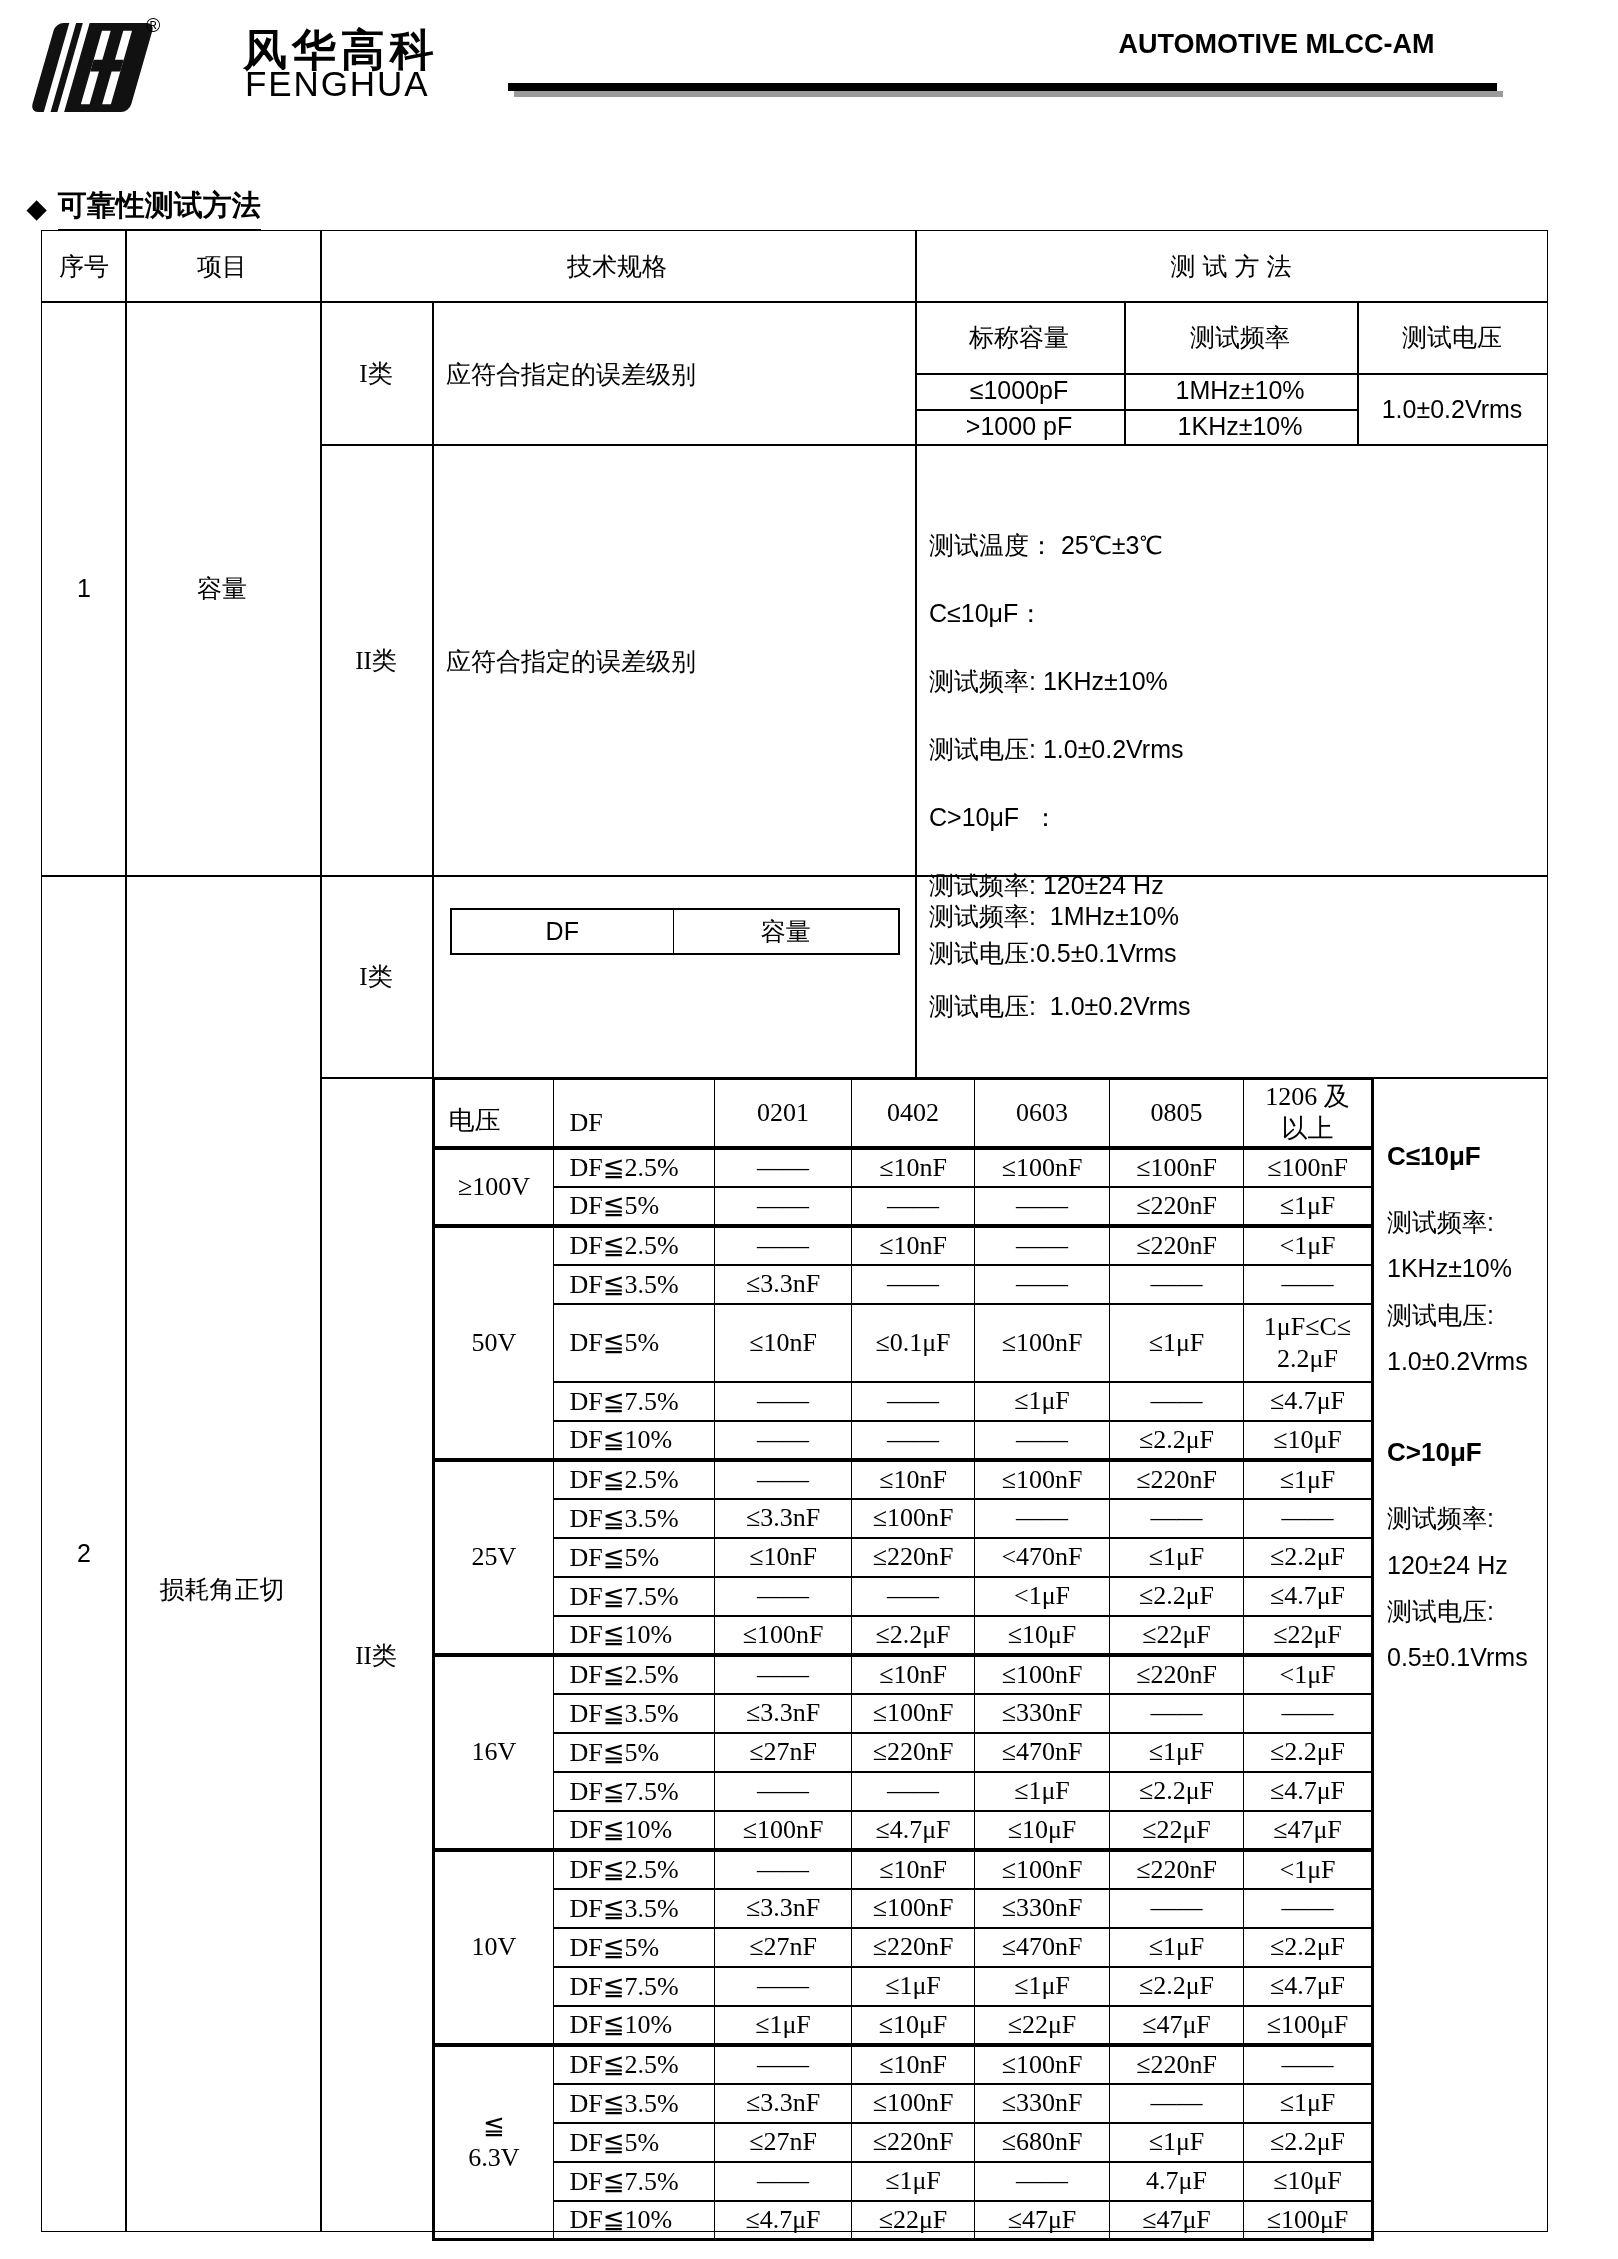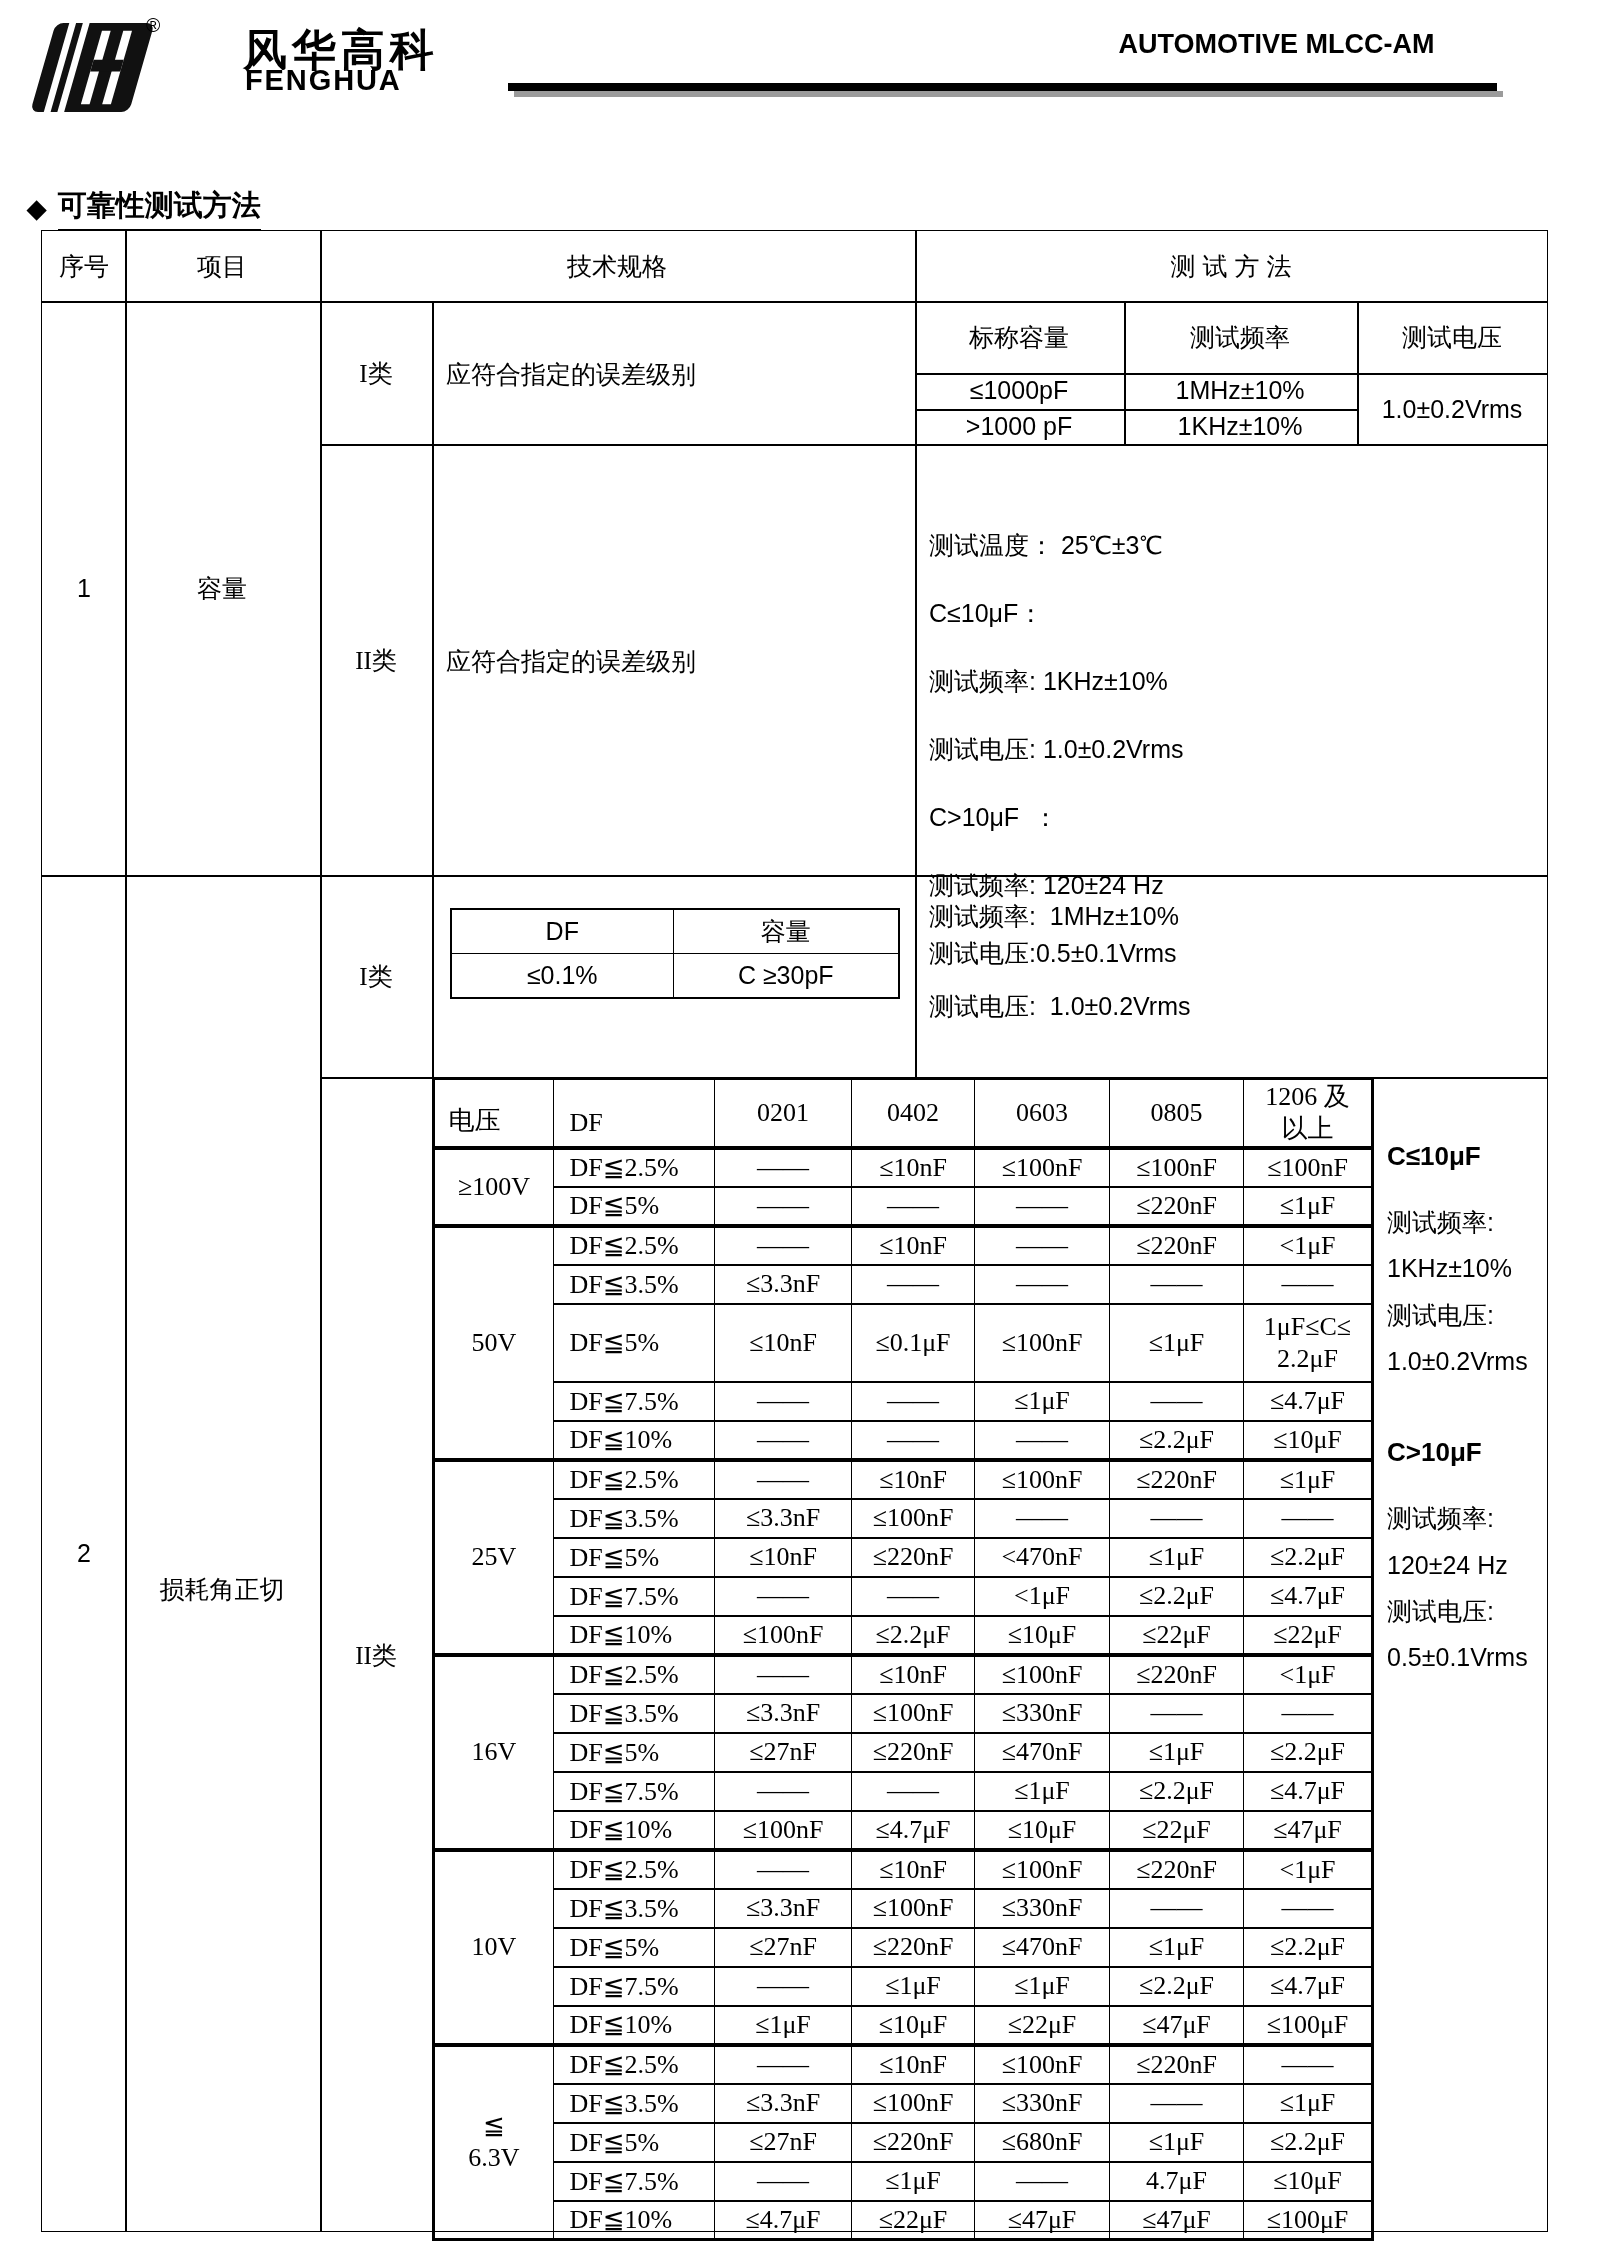--- a/index.html
+++ b/index.html
@@ -3,21 +3,21 @@
 <meta charset="utf-8">
 <style>
   html,body{margin:0;padding:0;background:#fff;}
   body{width:1619px;height:2260px;position:relative;font-family:"Liberation Sans",sans-serif;color:#000;}
   .abs{position:absolute;}
   .ctr{transform:translate(-50%,-50%);white-space:nowrap;}
   
   .logo-mark{left:29px;top:21.3px;width:136px;height:93px;}
   .reg{left:146px;top:13.6px;font-size:19.4px;}
   .brand-cn{left:243px;top:21.3px;font-size:44px;font-weight:bold;letter-spacing:4.9px;}
-  .brand-en{left:245px;top:64px;font-size:29px;font-weight:700;letter-spacing:1.9px;}
+  .brand-en{left:245px;top:64px;font-size:35px;font-weight:400;letter-spacing:1.9px;}
   .doc-title{left:1058px;top:29px;width:437px;font-size:27px;font-weight:bold;text-align:center;}
   .rule-black{left:508px;top:83px;width:989px;height:7.8px;background:#000;}
   .rule-gray{left:514px;top:91px;width:989px;height:5.8px;background:#9b9b9b;}
   
   .sec{left:27px;top:186px;font-size:29px;font-weight:bold;display:flex;align-items:center;gap:11.6px;}
   .sec .txt{border-bottom:2.9px solid #000;padding-bottom:2.9px;}
   .diamond{font-size:25px;}
   
   .sheet{left:41px;top:230px;width:1505px;height:2000px;border:1.9px solid #000;}
   .vl,.hl{position:absolute;background:#000;}
@@ -130,24 +130,20 @@
 
   <table class="abs dfcap">
     <colgroup>
         <col style="width:222px">
         <col style="width:226px">
       </colgroup>
     <tbody>
         <tr>
       <td>DF</td>
       <td>容量</td>
-    </tr>
-    <tr>
-      <td>≤0.1%</td>
-      <td>C ≥30pF</td>
     </tr>
   </tbody>
     </table>
 
   <div class="abs mlines2" style="left:887px;top:663px;"><span>测试频率:  1MHz±10%</span><br>
 <span>测试电压:  1.0±0.2Vrms</span></div>
 
   <table class="abs bigt">
     <colgroup>
       <col style="width:120px">

